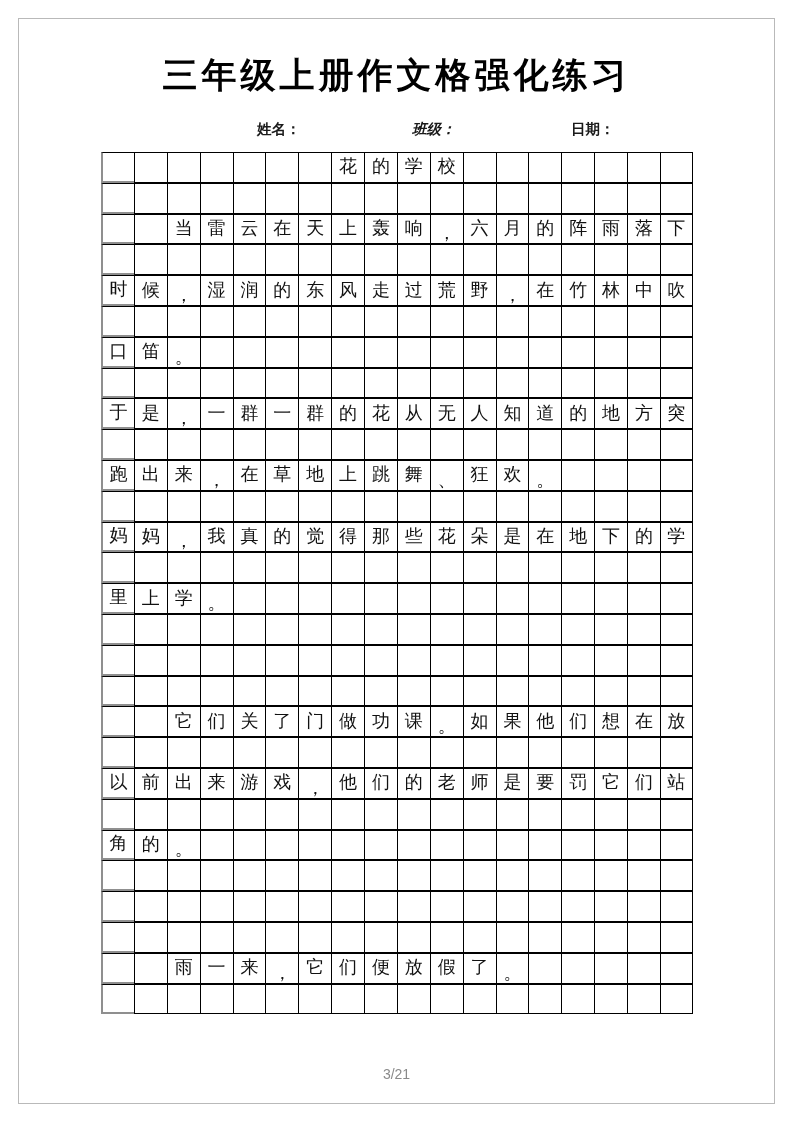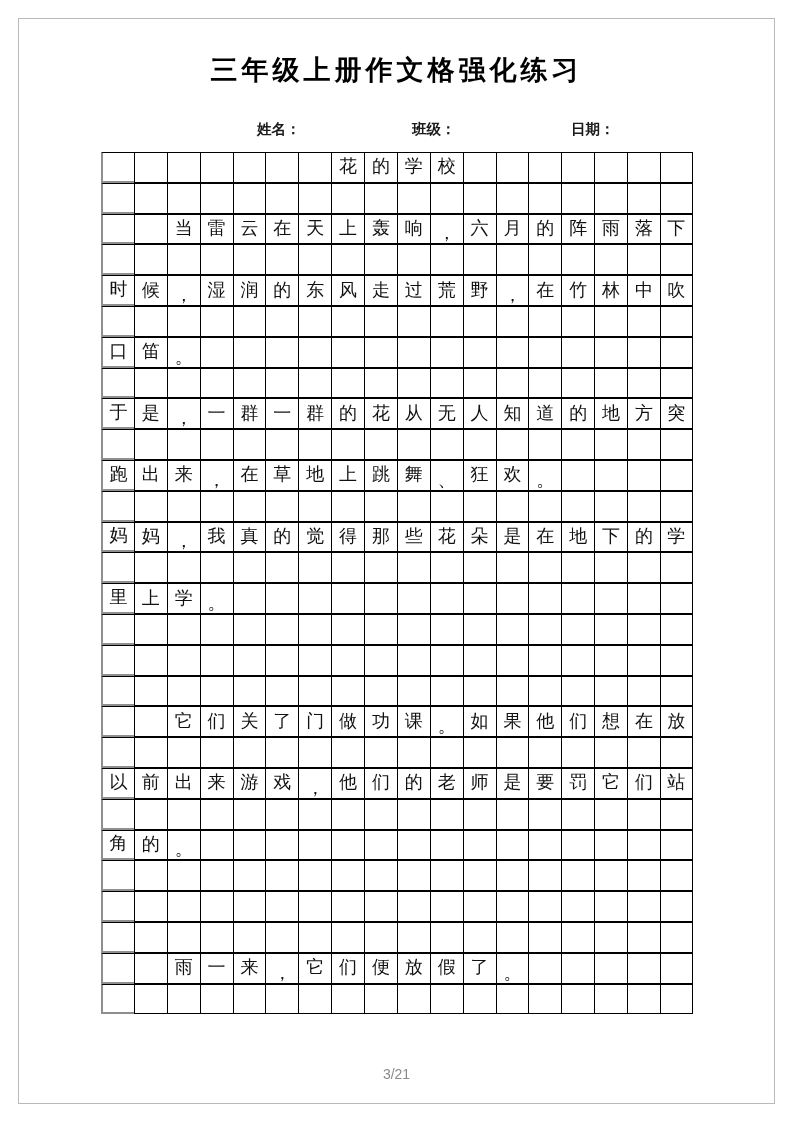--- a/index.html
+++ b/index.html
@@ -32,21 +32,21 @@
     pointer-events: none;
   }
 
   .title {
     position: absolute;
     top: 52px;
     left: 0;
     width: 793px;
     text-align: center;
     font-family: "DejaVu Serif", "Liberation Serif", serif;
-    font-size: 27px;
+    font-size: 35px;
     font-weight: bold;
     letter-spacing: 4px;
     color: #000;
     white-space: nowrap;
   }
 
   .meta-row {
     position: absolute;
     top: 120px;
     left: 101px;
@@ -54,21 +54,21 @@
     height: 24px;
     font-size: 14.5px;
     font-weight: bold;
     color: #1a1a1a;
   }
   .meta-item {
     position: absolute;
     white-space: nowrap;
   }
   .meta-name  { left: 156px; }
-  .meta-class { left: 311px; }
+  .meta-class { left: 311px; font-style: italic; }
   .meta-date  { left: 470px; }
 
   
   .grid {
     position: absolute;
     left: 101px;
     top: 152px;
     width: 592px;
   }
   .grid-row {

